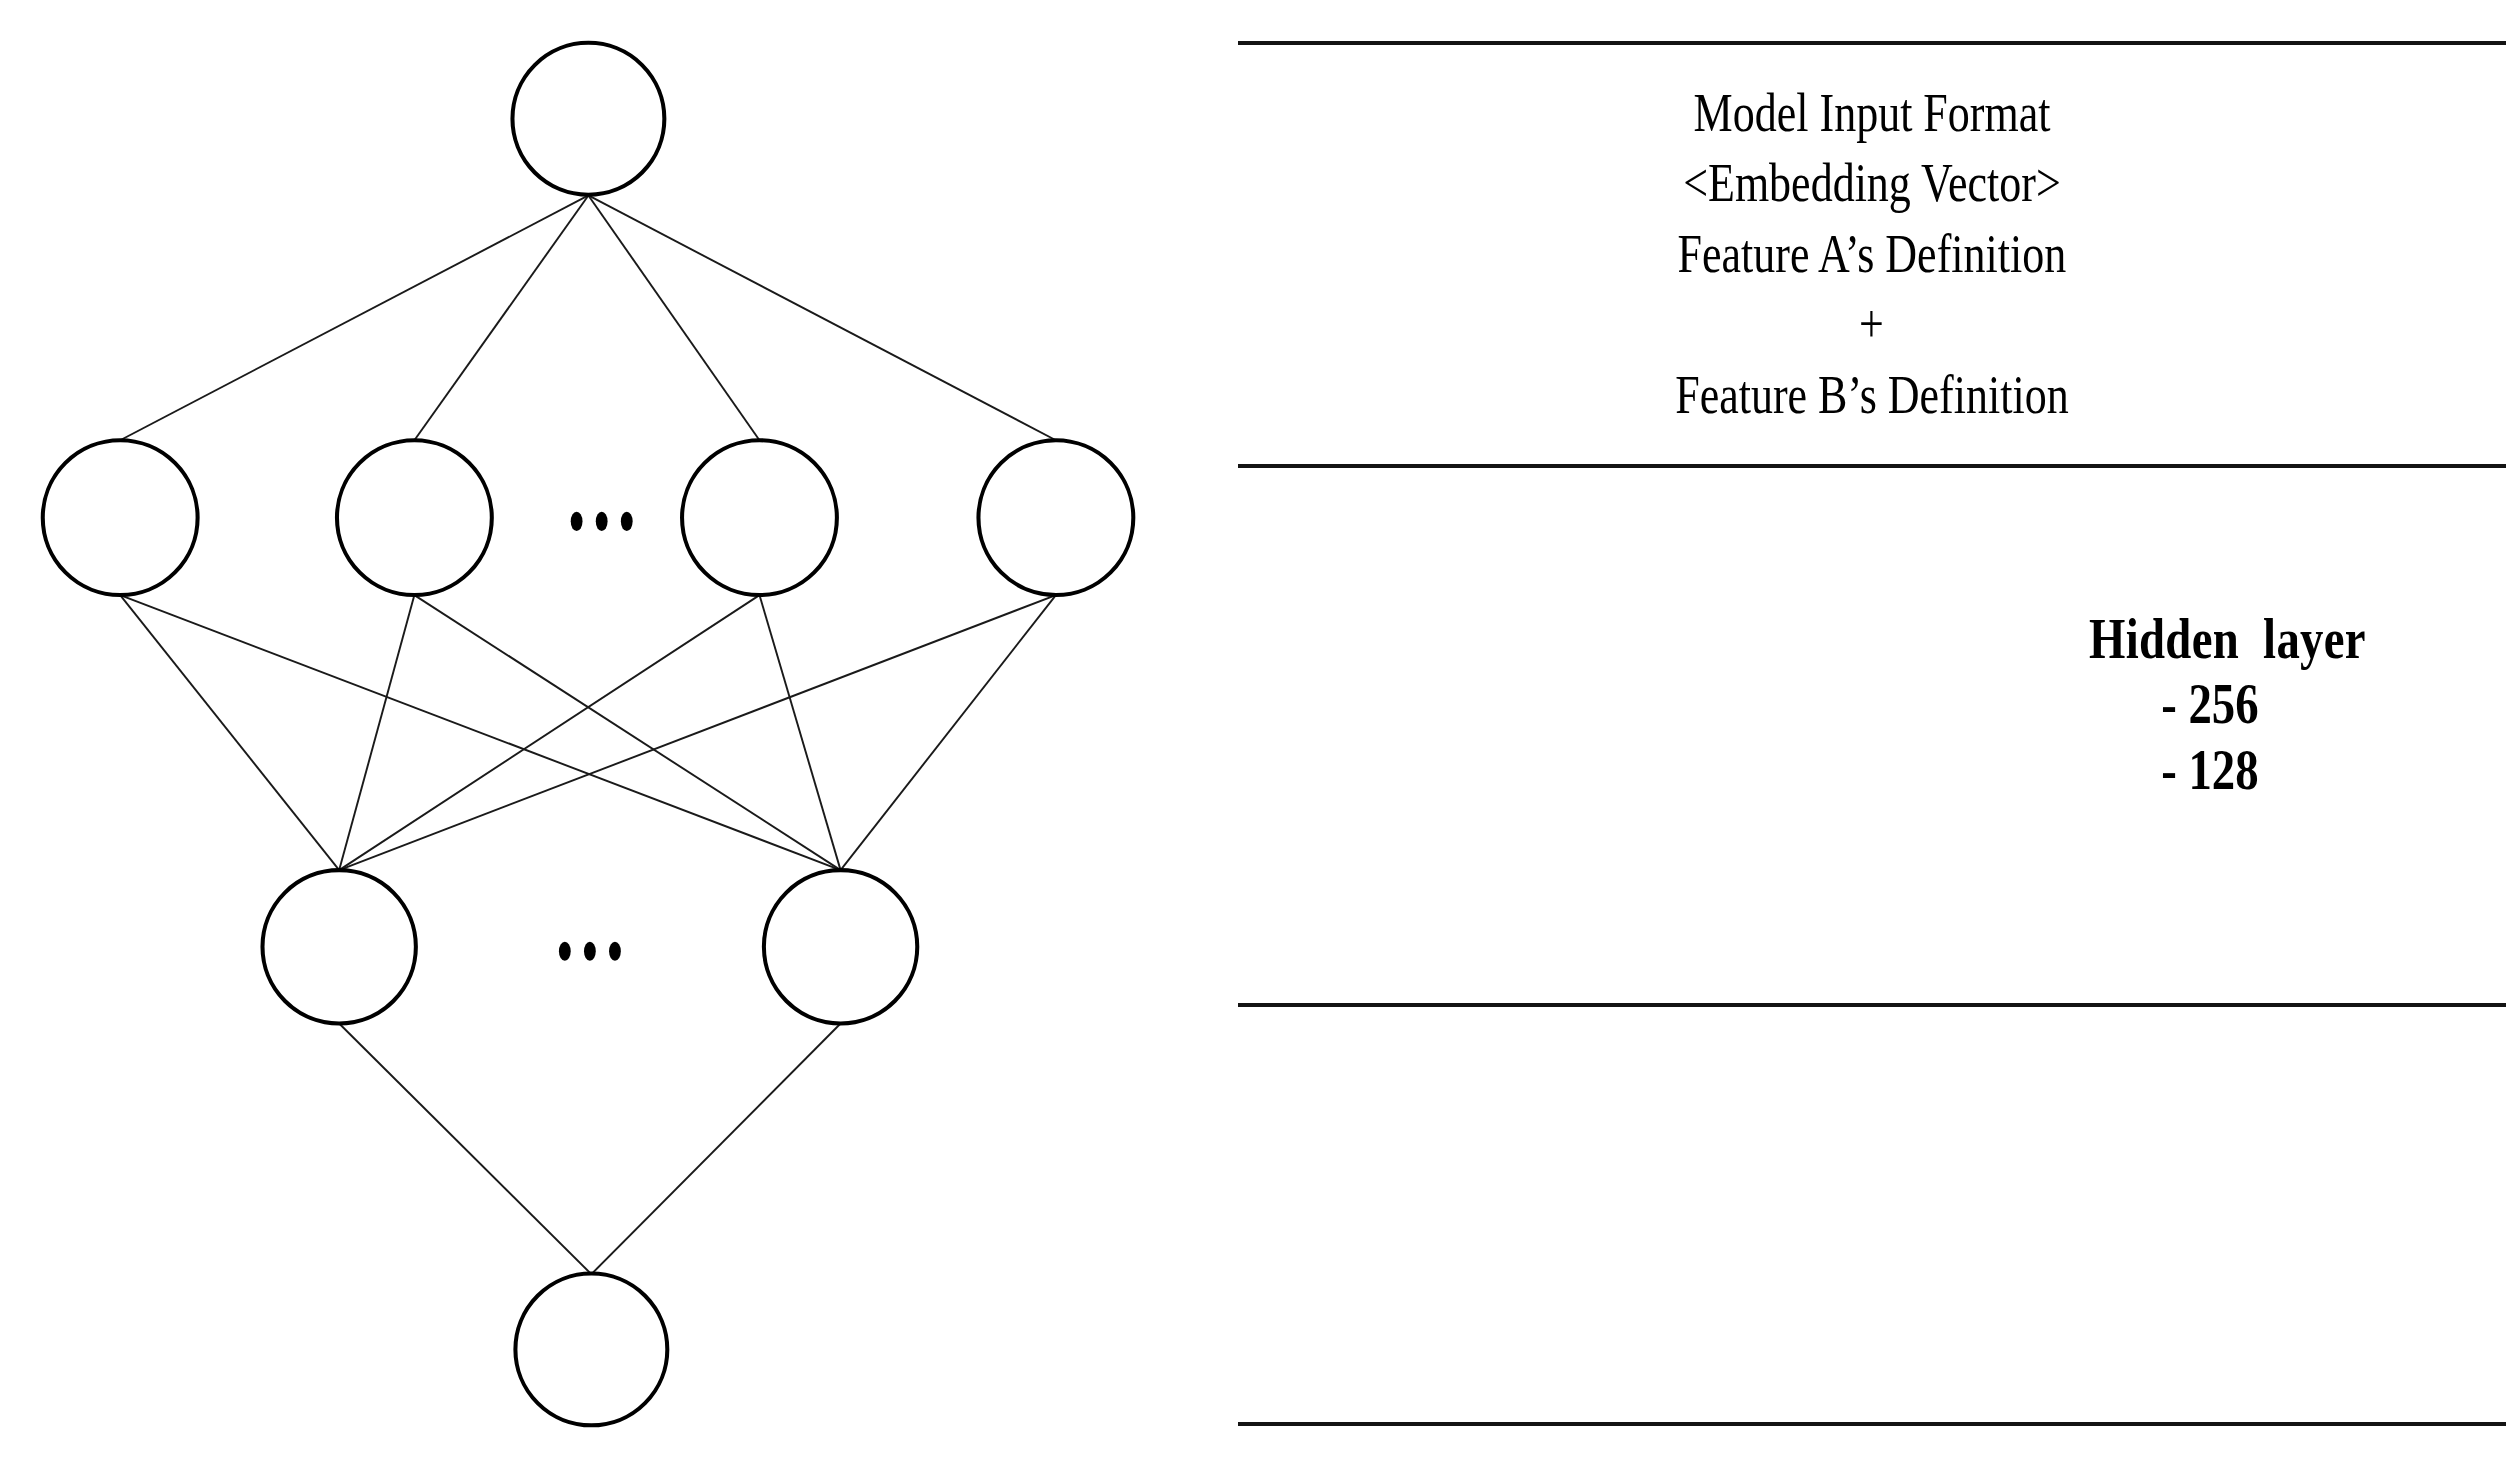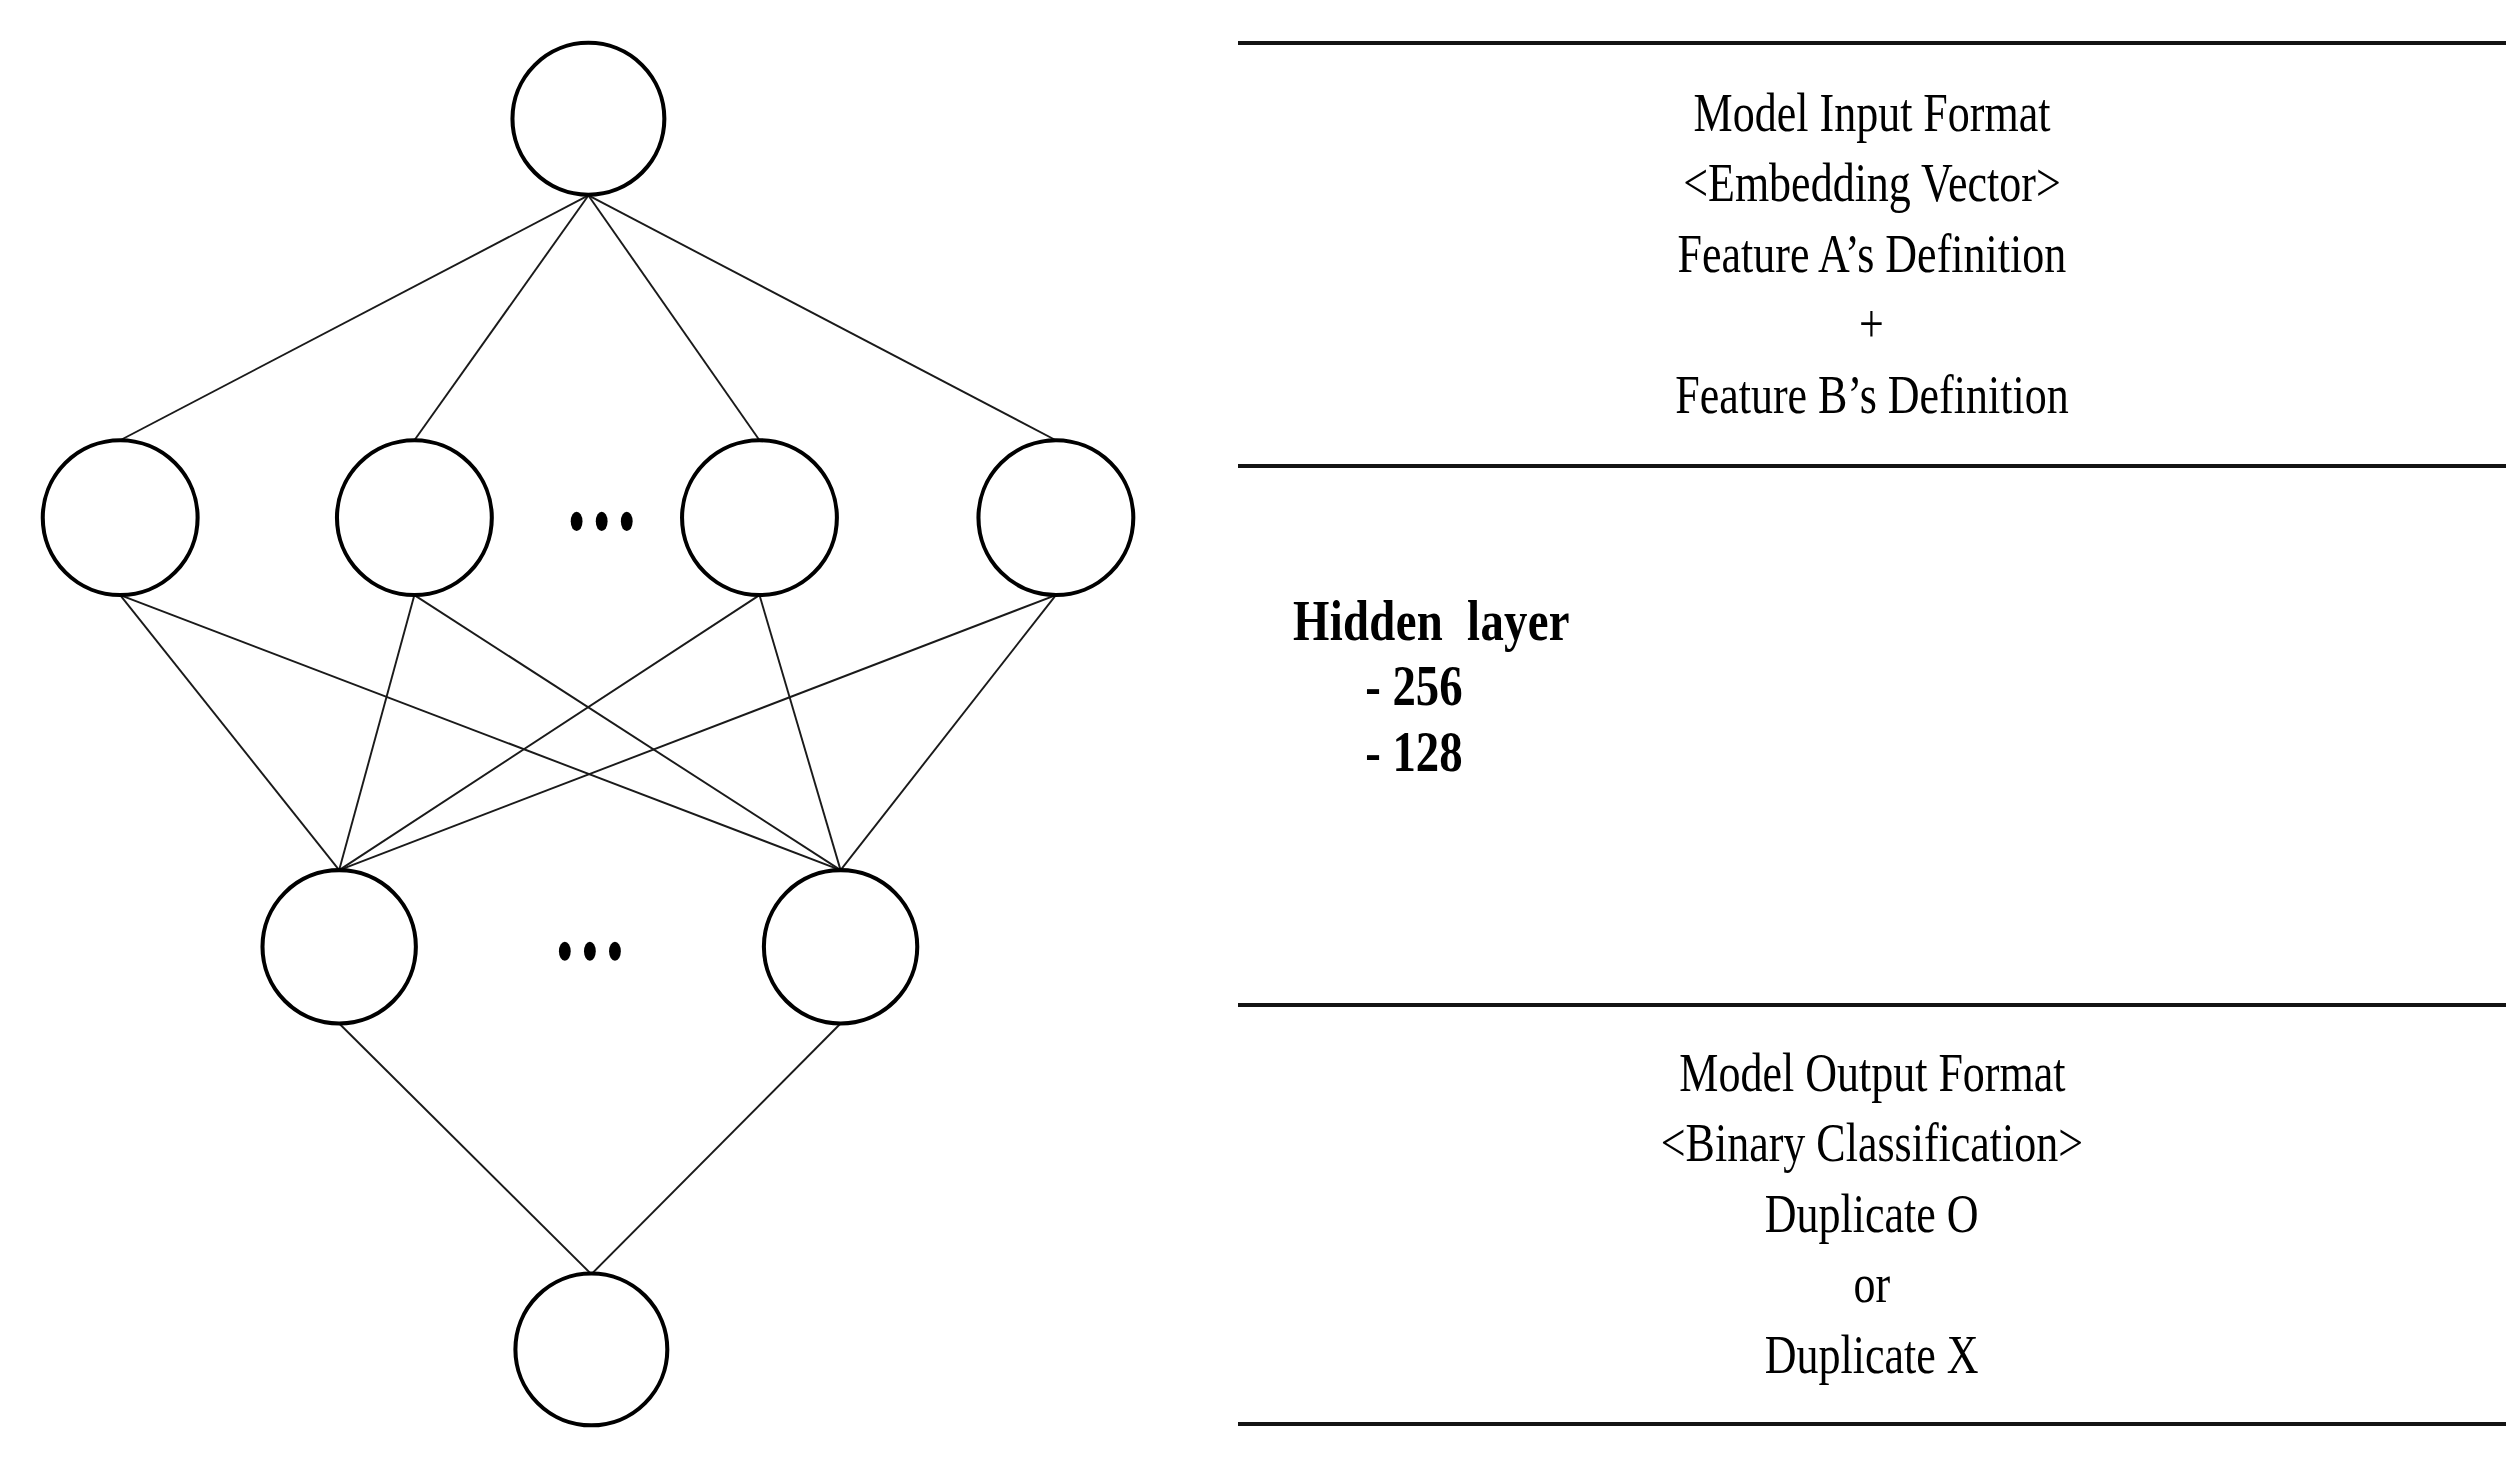--- a/index.html
+++ b/index.html
@@ -66,21 +66,21 @@
 
   .spec-row {
     position: absolute;
     left: 0;
     width: 1268px;
     display: flex;
     flex-direction: row;
     align-items: center;
   }
   #row-input  { top: 44px;   height: 420px; }
-  #row-hidden { top: 468px;  height: 438px; }
+  #row-hidden { top: 486px;  height: 438px; justify-content: flex-end; }
   #row-output { top: 1006px; height: 416px; }
 
   .spec-label-cell {
     width: 472px;
     flex: 0 0 472px;
     display: flex;
     flex-direction: column;
     align-items: flex-start;
     justify-content: center;
     padding-left: 55px;
@@ -203,22 +203,15 @@
 
   <div class="spec-row" id="row-hidden">
     <div class="spec-label-cell">
       <div class="spec-label">Hidden  layer</div>
       <div class="spec-sub">- 256</div>
       <div class="spec-sub">- 128</div>
     </div>
   </div>
 
   <div class="spec-row" id="row-output">
-    <div class="spec-desc-cell">
-      <div class="spec-desc-line">Model Output Format</div>
-      <div class="spec-desc-line">&lt;Binary Classification&gt;</div>
-      <div class="spec-desc-line">Duplicate O</div>
-      <div class="spec-desc-line">or</div>
-      <div class="spec-desc-line">Duplicate X</div>
-    </div>
   </div>
 </div>
 
 
 </body></html>

